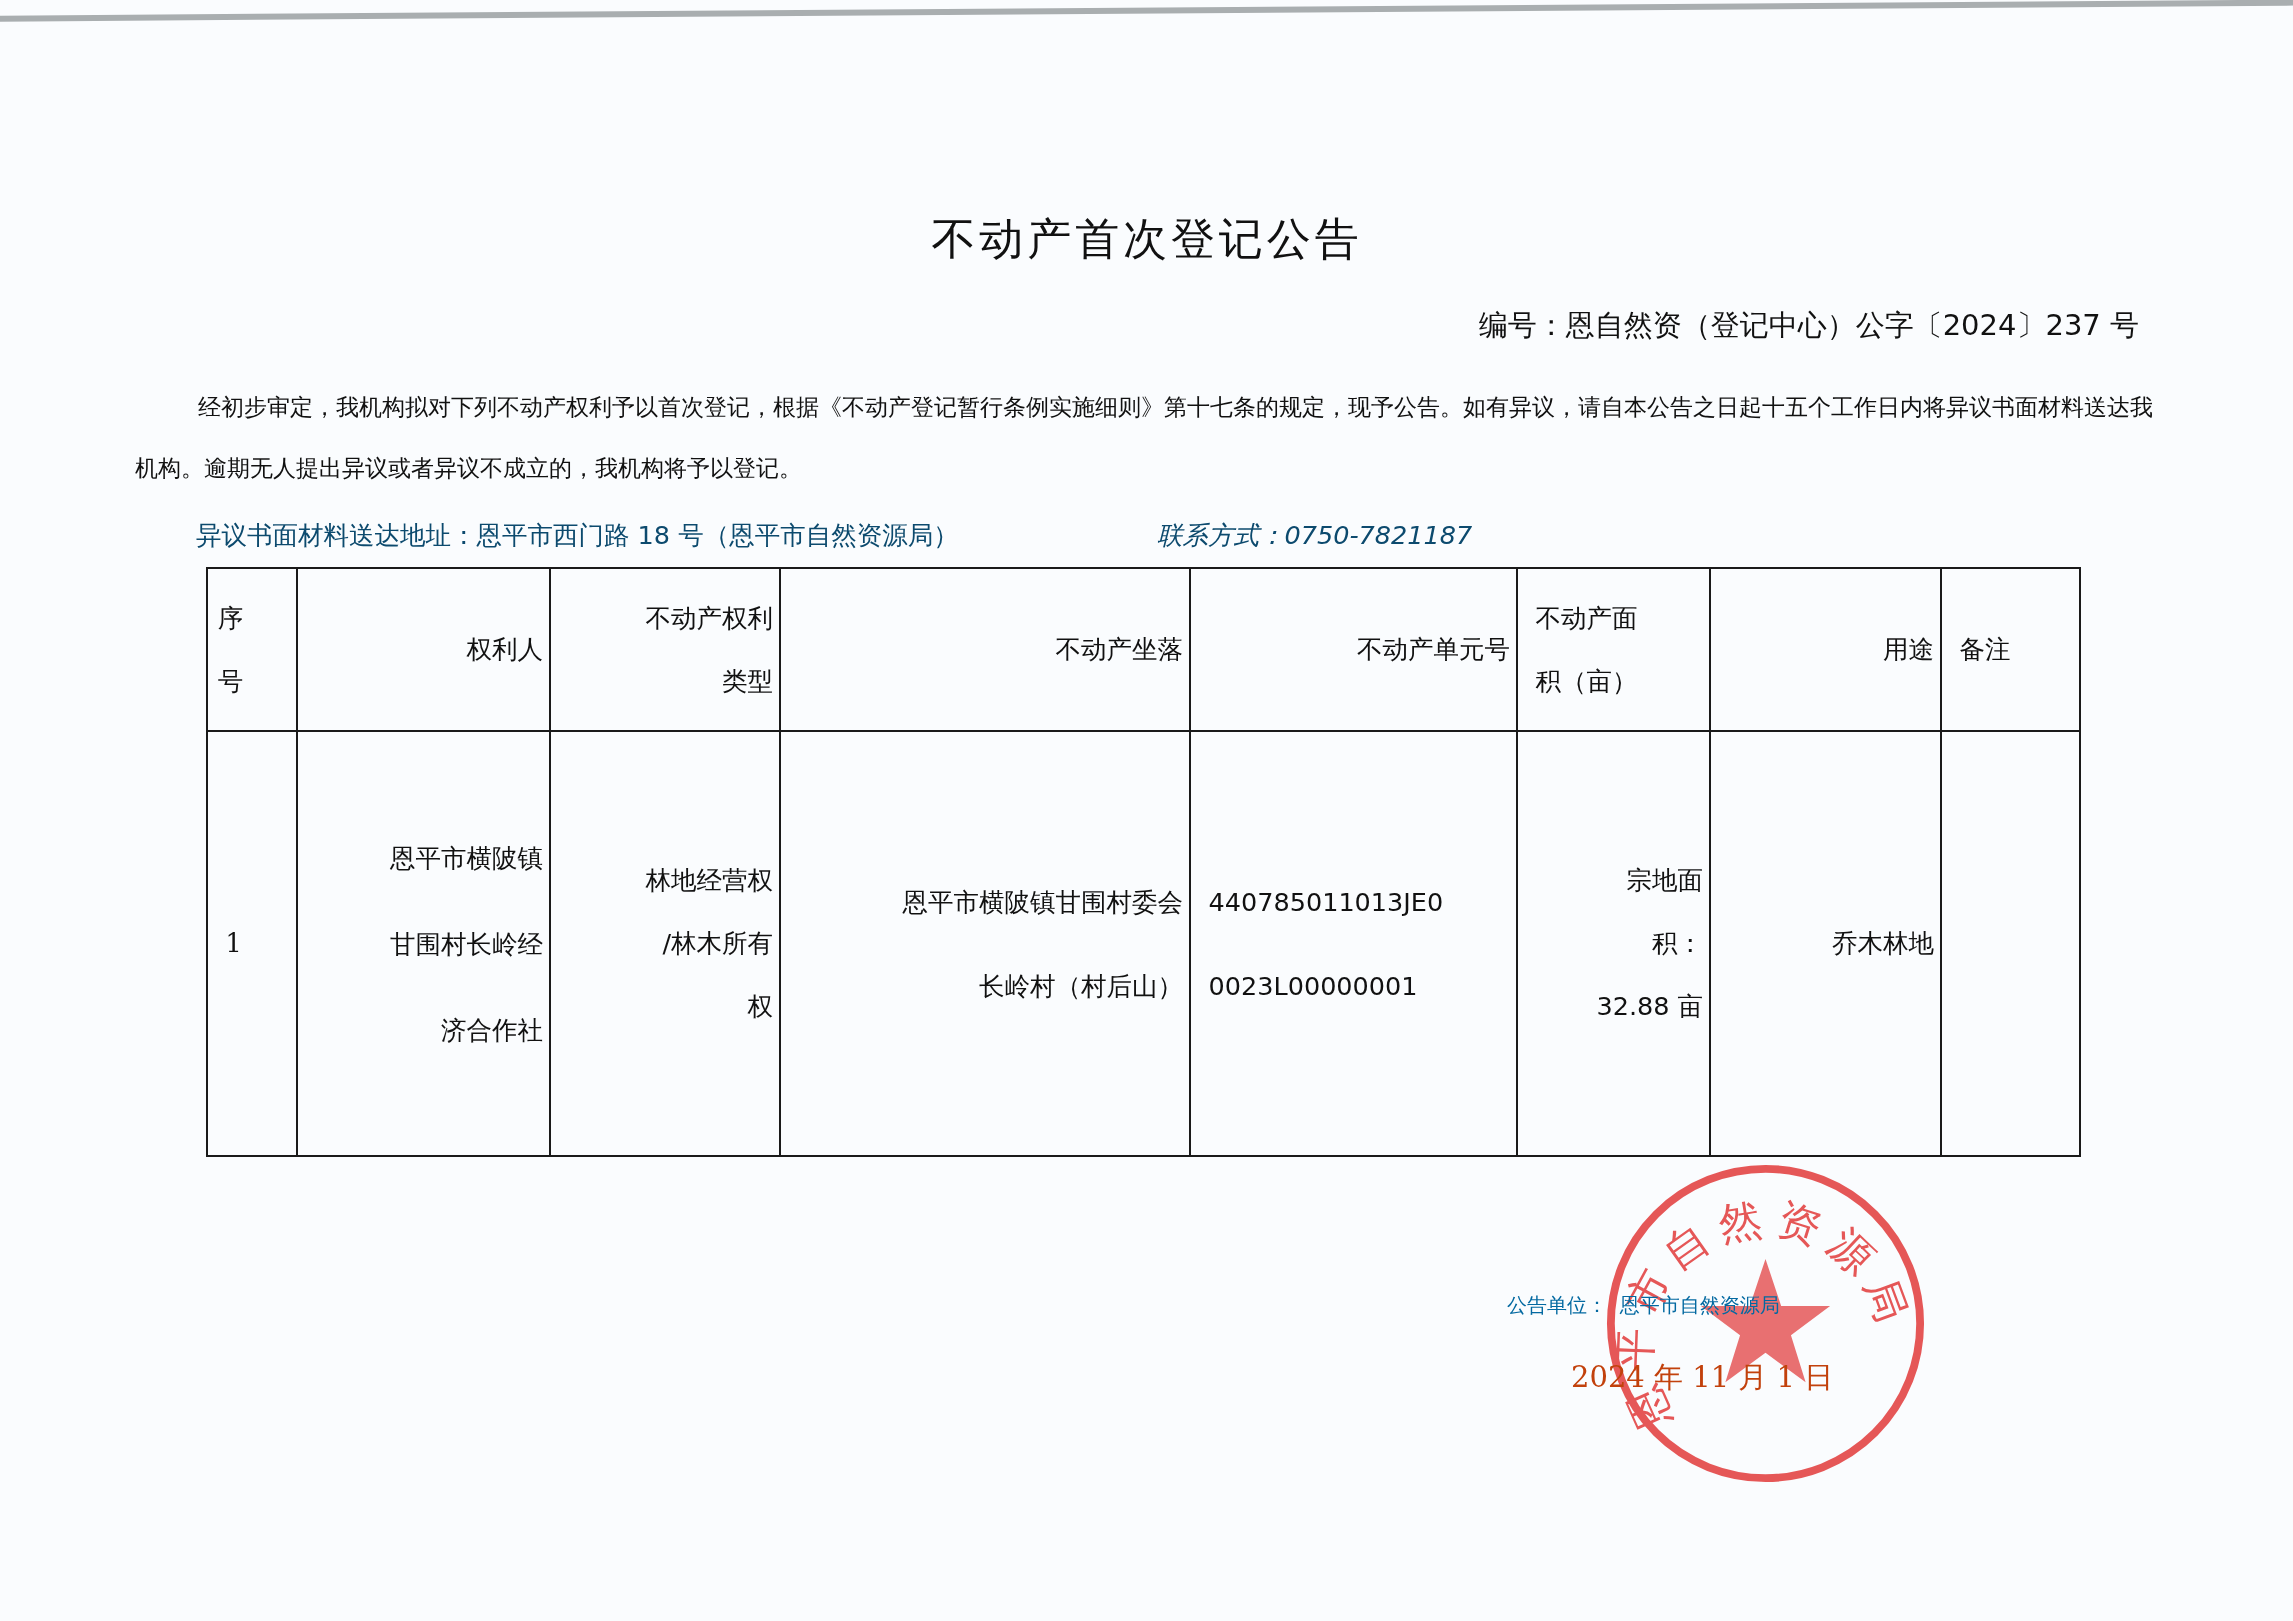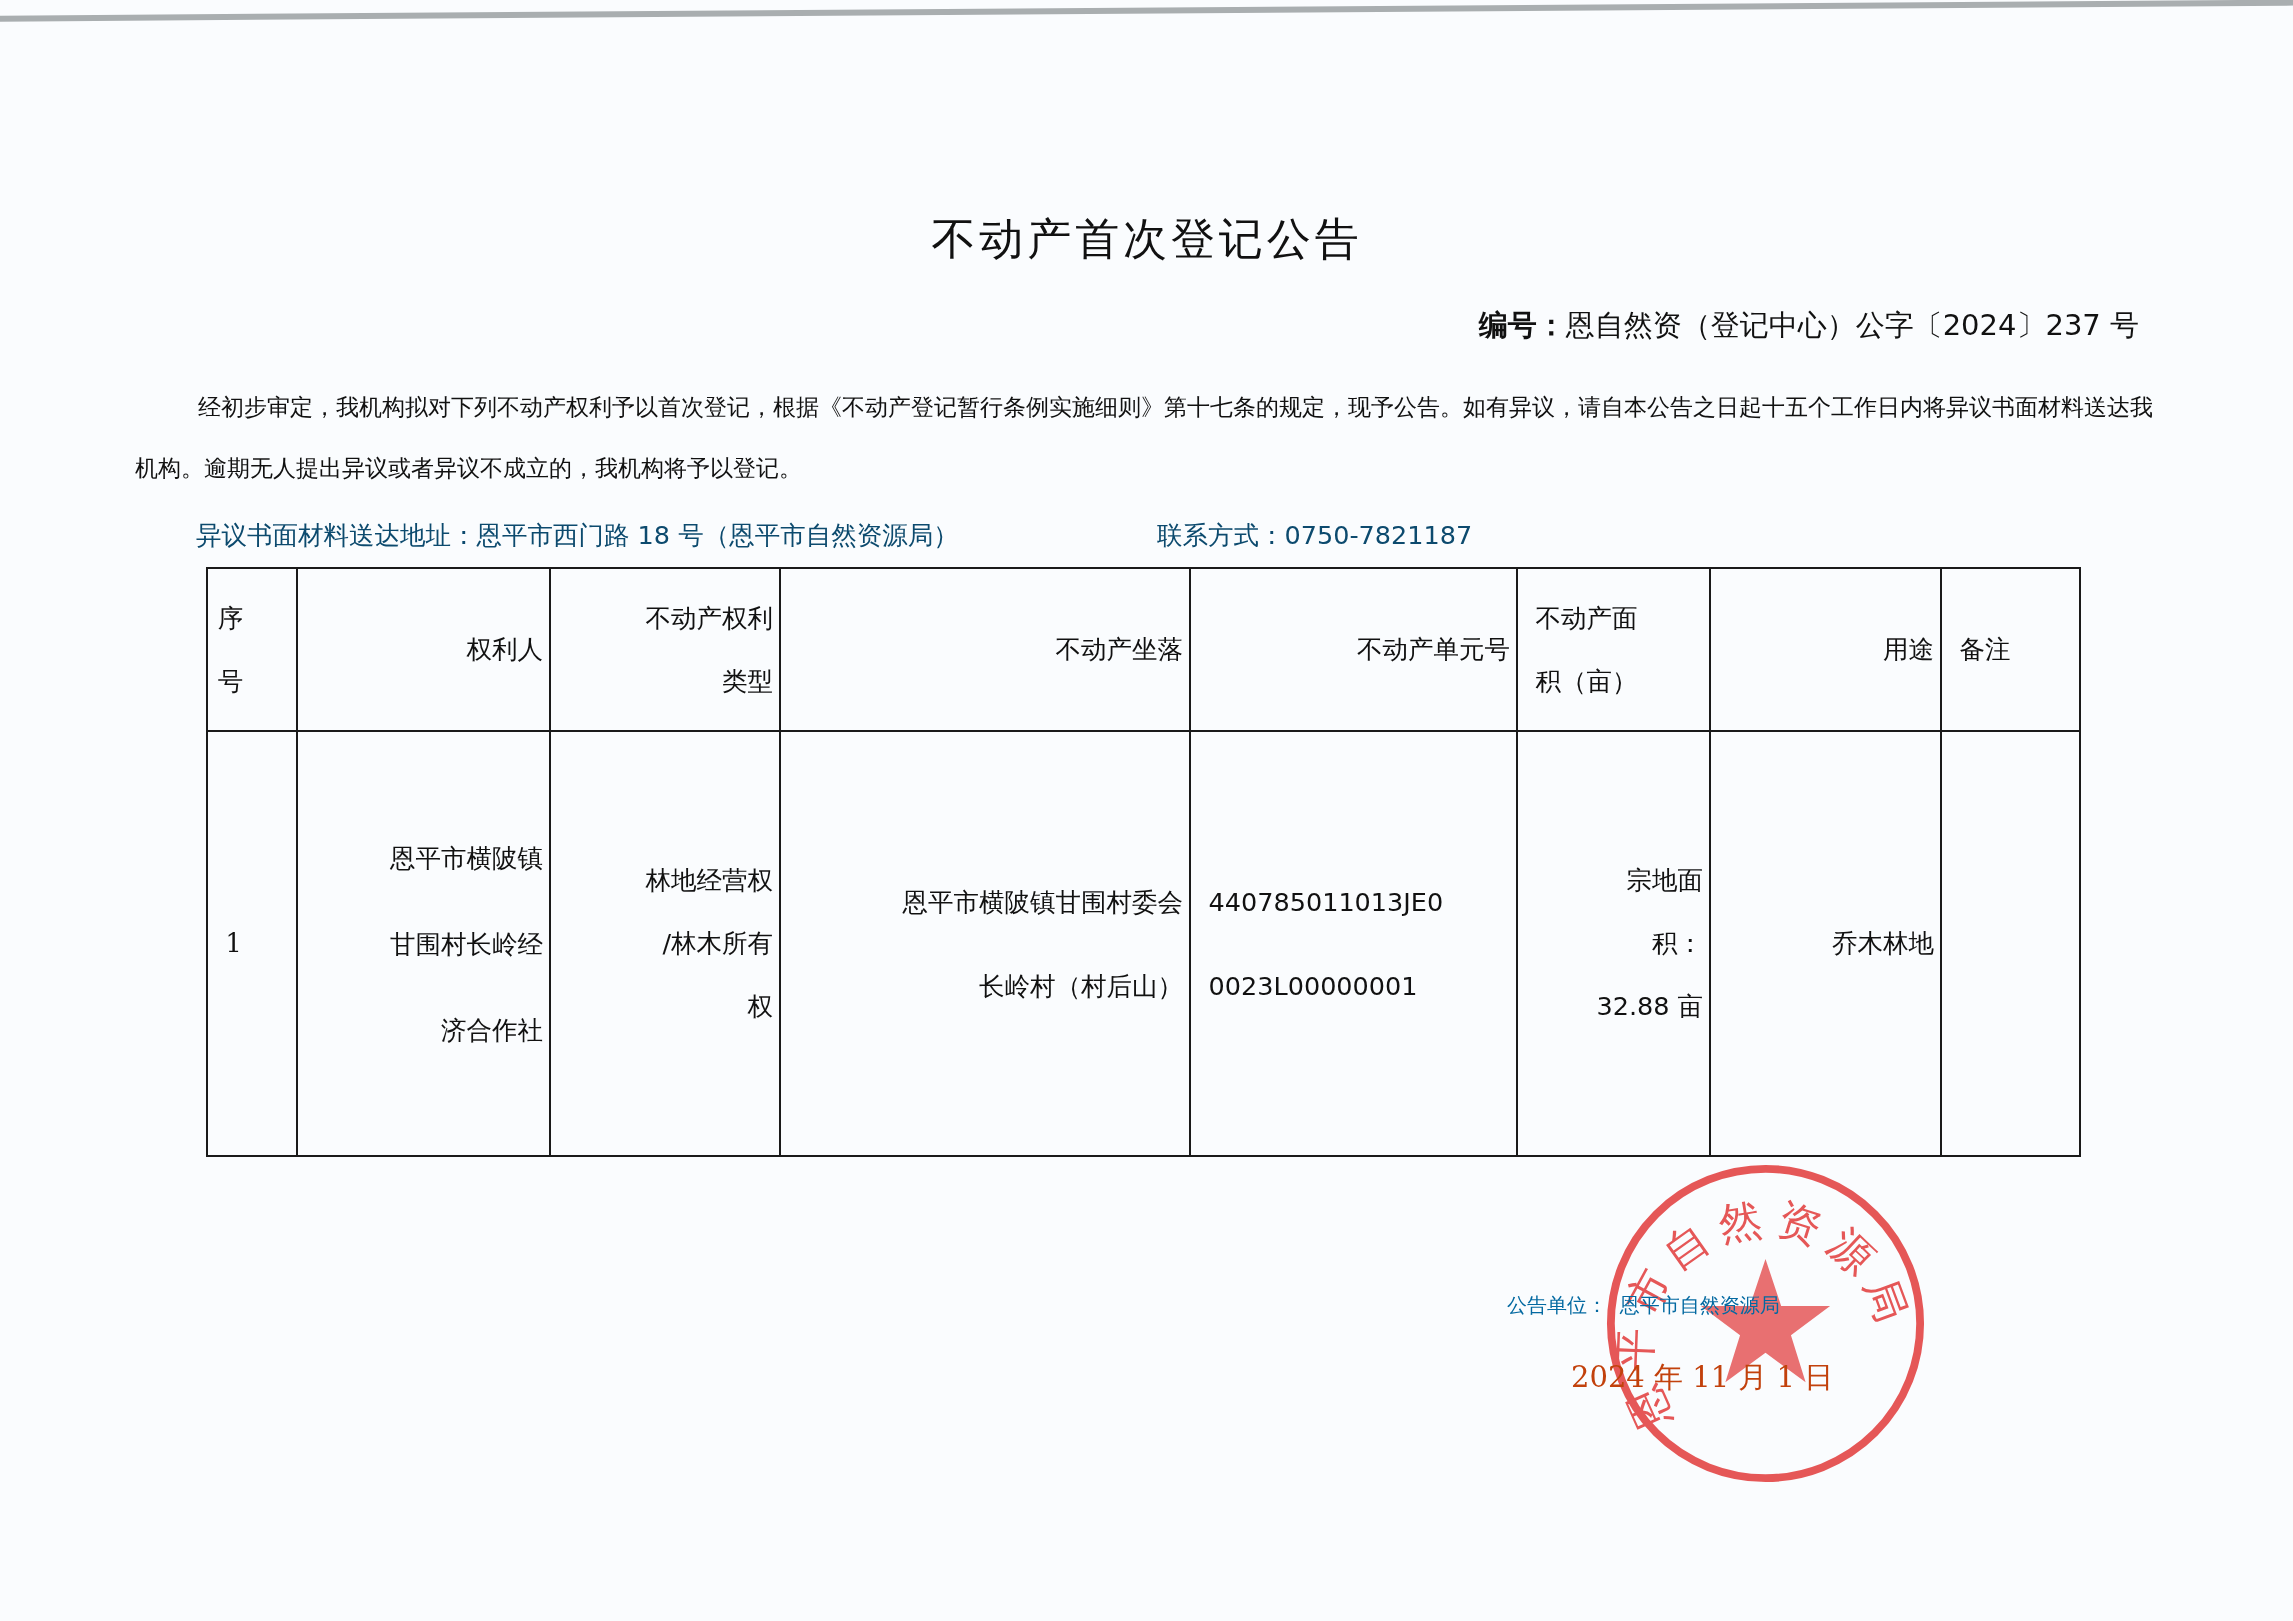--- a/index.html
+++ b/index.html
@@ -15,31 +15,31 @@
   }
   .title {
     position: absolute; left: 0; width: 100%; top: 210px; text-align: center;
     font-size: 44px; letter-spacing: 3.9px; color: #111;
     font-family: Liberation Serif, serif;
   }
   .docno {
     position: absolute; right: 155px; top: 306px; font-size: 29px; color: #111;
     font-family: "DejaVu Sans", sans-serif;
   }
-  .docno .lbl { font-weight: bold; text-align: center; }
+  .docno .lbl { font-weight: normal; text-align: center; }
   .para {
     position: absolute; left: 135px; width: 2029px; top: 377px;
     font-size: 23px; line-height: 61px; text-indent: 63px; color: #111;
     font-family: "DejaVu Sans", sans-serif;
   }
   .addr-line {
     position: absolute; left: 196px; top: 518px; font-size: 25.5px; color: #0c4a6e;
     font-family: "DejaVu Sans", sans-serif;
   }
-  .addr-line .contact { position: absolute; left: 961px; white-space: nowrap; top: 0; }
+  .addr-line .contact { position: absolute; left: 961px; white-space: nowrap; top: 0; font-style: italic; }
   table.reg {
     position: absolute; left: 206px; top: 567px; width: 1874px; height: 588px;
     border-collapse: collapse; table-layout: fixed;
     font-family: "DejaVu Sans", sans-serif; font-size: 25.5px; color: #111;
   }
   table.reg td, table.reg th {
     border: 2px solid #1a1a1a; font-weight: normal; vertical-align: middle;
     text-align: right; line-height: 63px; padding: 0 5.9px;
   }
   table.reg thead tr { height: 163px; }

